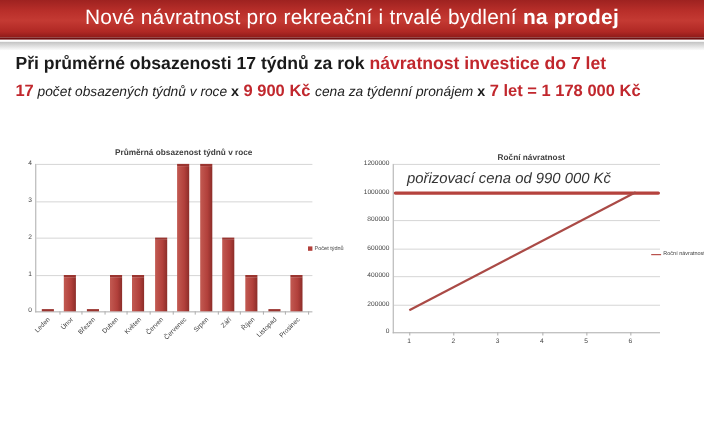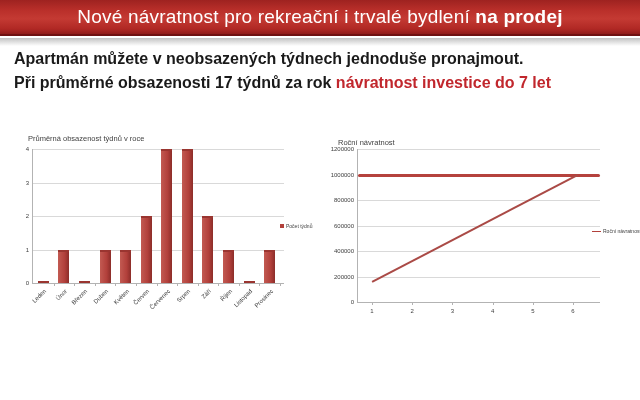--- a/index.html
+++ b/index.html
@@ -30,22 +30,22 @@
   .line2 .red { color: #c1272d; font-weight: 700; }
   .line3 { font-size: 15px; color: #1a1a1a; white-space: nowrap; }
   .line3 .red { color: #c1272d; font-weight: 700; }
   .line3 .it { font-style: italic; font-size: 12.5px; color: #222222; }
   .line3 .x { font-weight: 700; font-size: 13px; }
   
   .chart { position: absolute; background: #ffffff; }
   #bar-chart  { left: 12px;  top: 132px; width: 302px; height: 196px; }
   #line-chart { left: 322px; top: 132px; width: 314px; height: 196px; }
   .chart-title {
-    position: absolute; left: 16px; top: 2px; width: 100%; text-align: left;
-    font-size: 7.5px; font-weight: 400; color: #3f3f3f;
+    position: absolute; left: 4px; top: 2px; width: 100%; text-align: center;
+    font-size: 7.5px; font-weight: 700; color: #3f3f3f;
   }
   #line-chart .chart-title { top: 6px; }
   .gridline { position: absolute; height: 1px; background: #d9d9d9; }
   .axis-v { position: absolute; width: 1px; background: #b3b3b3; }
   .axis-h { position: absolute; height: 1px; background: #b3b3b3; }
   .tick { position: absolute; width: 1px; height: 3px; background: #b3b3b3; }
   .ylab { position: absolute; font-size: 6px; color: #404040; text-align: right; }
   .xlab { position: absolute; font-size: 6px; color: #404040; text-align: center; }
   .bar {
     position: absolute;
@@ -70,22 +70,22 @@
 </style>
 </head>
 <body>
 
 <div class="header">
   <span class="header-title"><span>Nové návratnost pro rekreační i trvalé bydlení </span><b>na prodej</b></span>
 </div>
 <div class="header-shadow"></div>
 
 <div class="intro">
-  <div class="line1">Apartmán můžete v neobsazených týdnech jednoduše pronajmout.</div>
   <div class="line2"><span>Při průměrné obsazenosti 17 týdnů za rok </span><span class="red">návratnost investice do 7 let</span></div>
+  <div class="line3"><span class="red">17</span><span class="it"> počet obsazených týdnů v roce </span><span class="x">x</span><span class="red"> 9 900 Kč </span><span class="it">cena za týdenní pronájem </span><span class="x">x</span><span class="red"> 7 let </span><span class="red">= </span><span class="red">1 178 000 Kč</span></div>
 </div>
 
 <div class="chart" id="bar-chart">
   <div class="chart-title">Průměrná obsazenost týdnů v roce</div>
   <div class="legend" style="left:268px; top:91px;">
     <span class="legend-sq"></span>
     <span class="legend-text">Počet týdnů</span>
   </div>
 <div class="ylab" style="left: 0px; top: 148px; width: 17px;">0</div>
     <div class="gridline" style="left: 21px; top: 117.5px; width: 251px;"></div>
@@ -131,20 +131,21 @@
     <div class="bar" style="left: 231.625px; top: 149.2px; width: 11px; height: 1.8px;"></div>
     <div class="month" style="left: 203.125px; top: 156px;">Listopad</div>
     <div class="tick" style="left: 247.417px; top: 151px;"></div>
     <div class="bar" style="left: 252.208px; top: 117.5px; width: 11px; height: 33.5px;"></div>
     <div class="month" style="left: 223.708px; top: 156px;">Prosinec</div>
     <div class="tick" style="left: 268px; top: 151px;"></div>
   </div>
 
 <div class="chart" id="line-chart">
   <div class="chart-title">Roční návratnost</div>
+  <div class="annotation" style="left:48px; top:22px;">pořizovací cena od 990 000 Kč</div>
   <div class="legend" style="left:270px; top:96px;">
     <span class="legend-ln"></span>
     <span class="legend-text">Roční návratnost</span>
   </div>
 <div class="ylab" style="left: 0px; top: 167px; width: 32px;">0</div>
     <div class="gridline" style="left: 36px; top: 144.5px; width: 242px;"></div>
     <div class="ylab" style="left: 0px; top: 141.5px; width: 32px;">200000</div>
     <div class="gridline" style="left: 36px; top: 119px; width: 242px;"></div>
     <div class="ylab" style="left: 0px; top: 116px; width: 32px;">400000</div>
     <div class="gridline" style="left: 36px; top: 93.5px; width: 242px;"></div>

